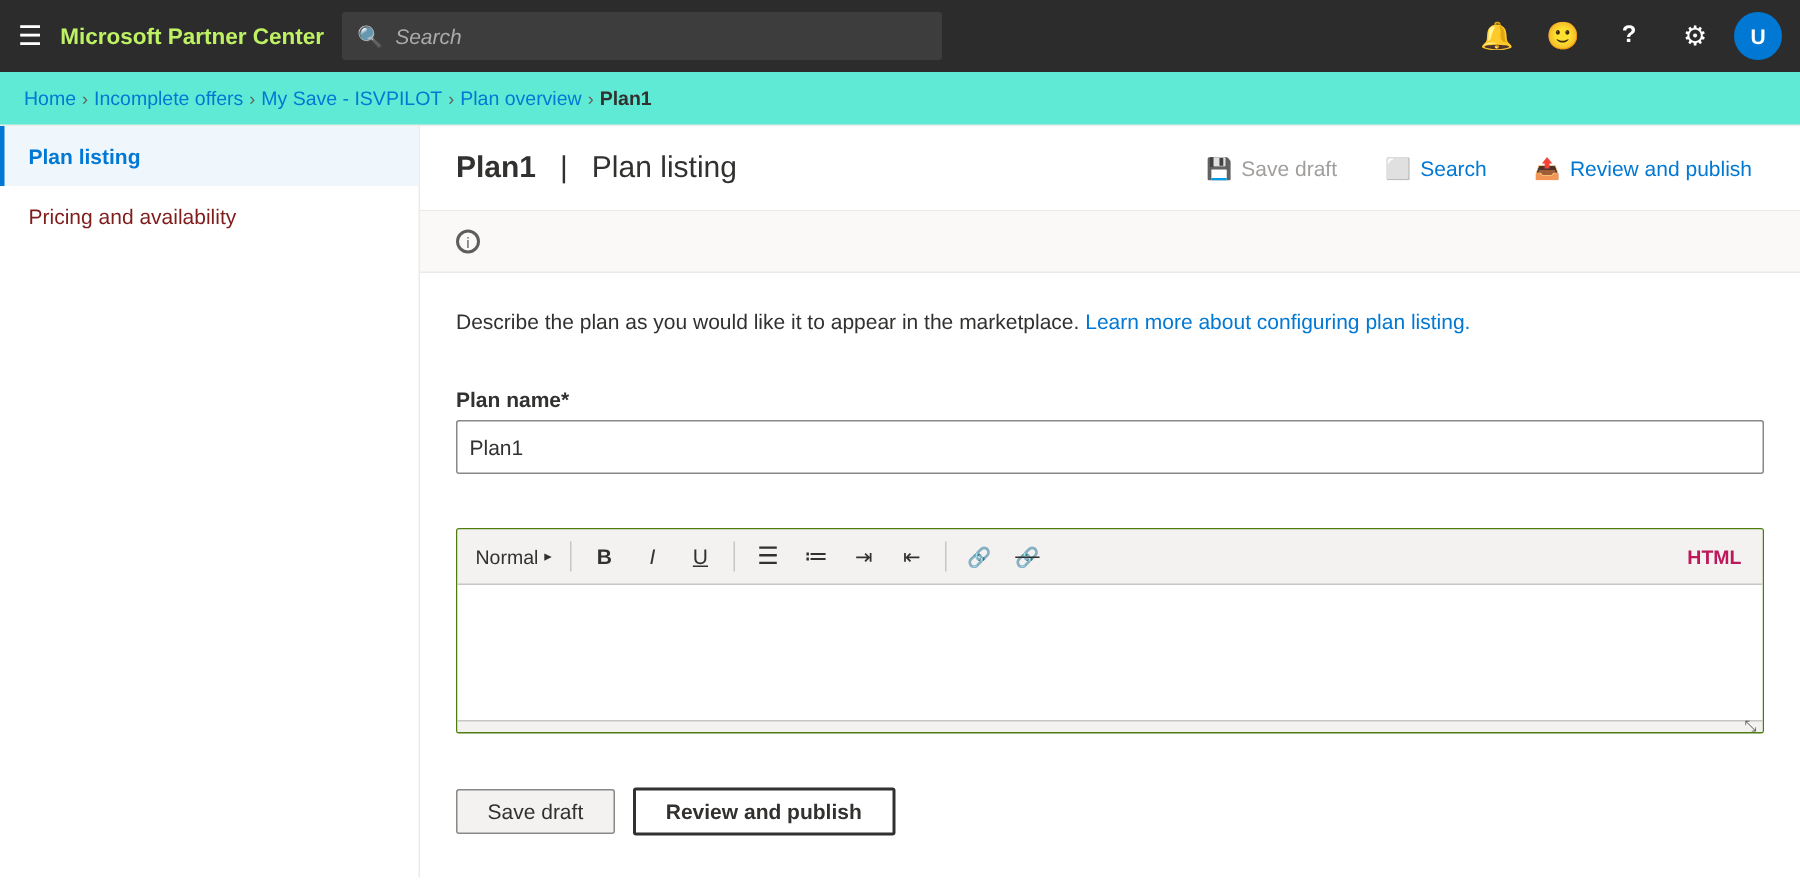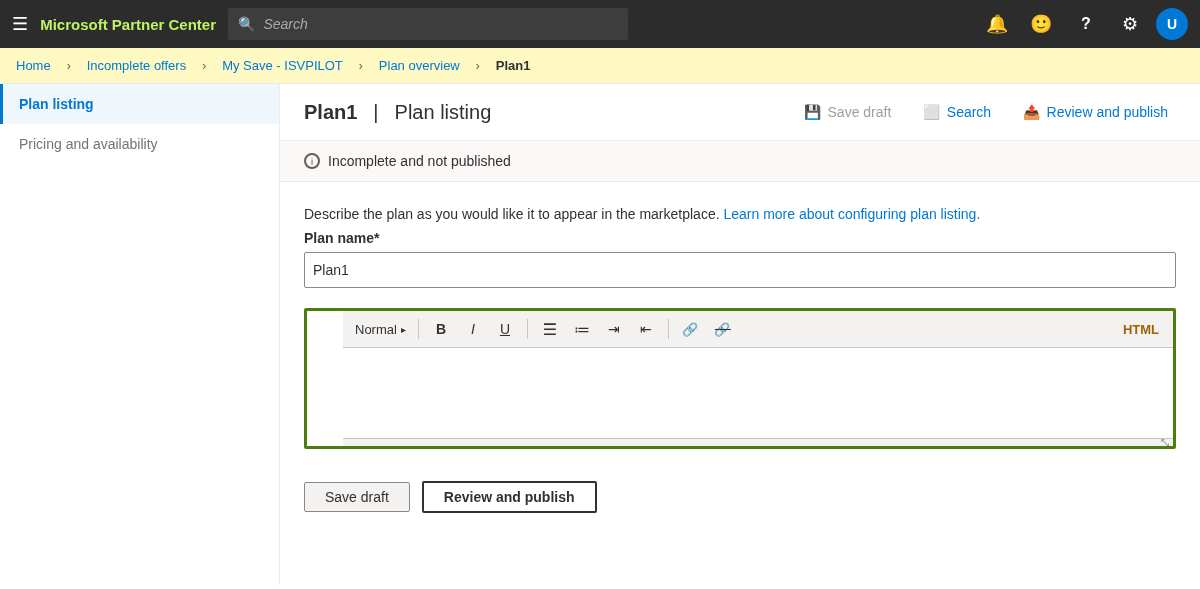--- a/index.html
+++ b/index.html
@@ -76,22 +76,22 @@
     }
 
     
     .breadcrumb {
       display: flex;
       align-items: center;
       padding: 10px 16px;
       font-size: 13px;
       color: #605e5c;
       border-bottom: 1px solid #edebe9;
-      background: #fef9c3;
-      gap: 16px;
+      background: #5eead4;
+      gap: 4px;
     }
     .breadcrumb a {
       color: #0078d4;
       text-decoration: none;
       cursor: pointer;
     }
     .breadcrumb-sep { color: #605e5c; font-size: 12px; }
     .breadcrumb-current { color: #323130; font-weight: 600; }
 
     
@@ -106,21 +106,21 @@
       width: 280px;
       min-width: 280px;
       border-right: 1px solid #edebe9;
       background: #fff;
       overflow-y: auto;
     }
     .sidebar-item {
       padding: 12px 16px;
       cursor: pointer;
       font-size: 14px;
-      color: #737373;
+      color: #7f1d1d;
       border-left: 3px solid transparent;
     }
     .sidebar-item.active {
       background: #eff6fc;
       border-left-color: #0078d4;
       color: #0078d4;
       font-weight: 600;
     }
 
     
@@ -197,53 +197,52 @@
       flex-shrink: 0;
     }
 
     
     .form-area {
       padding: 24px;
     }
     .form-description {
       font-size: 14px;
       color: #323130;
-      margin-bottom: 8px;
+      margin-bottom: 36px;
     }
     .form-description a {
       color: #0078d4;
       text-decoration: none;
     }
 
     .form-label {
       font-size: 14px;
       font-weight: 600;
       color: #323130;
       margin-bottom: 6px;
       display: block;
     }
     .form-field {
-      margin-bottom: 20px;
+      margin-bottom: 36px;
     }
     .form-input {
       width: 100%;
       height: 36px;
       border: 1px solid #8a8886;
       border-radius: 2px;
       padding: 0 8px;
       font-size: 14px;
       color: #323130;
       outline: none;
     }
 
     
     .rte-container {
-      border: 3px solid #4d7c0f;
-      border-radius: 2px;
-      padding-left: 36px;
+      border: 1px solid #4d7c0f;
+      border-radius: 2px;
     }
     .rte-toolbar {
       display: flex;
       align-items: center;
       padding: 4px 8px;
       background: #f3f2f1;
       border-bottom: 1px solid #c8c6c4;
       gap: 4px;
       flex-wrap: wrap;
     }
@@ -273,21 +272,21 @@
       background: none;
       border: none;
     }
     .rte-btn.bold { font-weight: 700; }
     .rte-btn.italic { font-style: italic; }
     .rte-btn.underline { text-decoration: underline; }
     .rte-html-label {
       margin-left: auto;
       font-size: 13px;
       font-weight: 600;
-      color: #a16207;
+      color: #be185d;
       padding: 2px 6px;
     }
     .rte-body {
       min-height: 80px;
       height: 90px;
       padding: 8px;
       font-size: 14px;
       color: #323130;
       background: #fff;
       position: relative;
@@ -390,21 +389,20 @@
         </button>
         <button class="header-action-btn">
           <span style="font-size:14px;">📤</span>
           <span>Review and publish</span>
         </button>
       </div>
     </div>
 
     <div class="status-banner">
       <div class="status-icon">ℹ</div>
-      <span>Incomplete and not published</span>
     </div>
 
     <div class="form-area">
 
       <p class="form-description">
         <span>Describe the plan as you would like it to appear in the marketplace.</span>
         <a href="#"> <span>Learn more about configuring plan listing.</span></a>
       </p>
 
       <div class="form-field">

